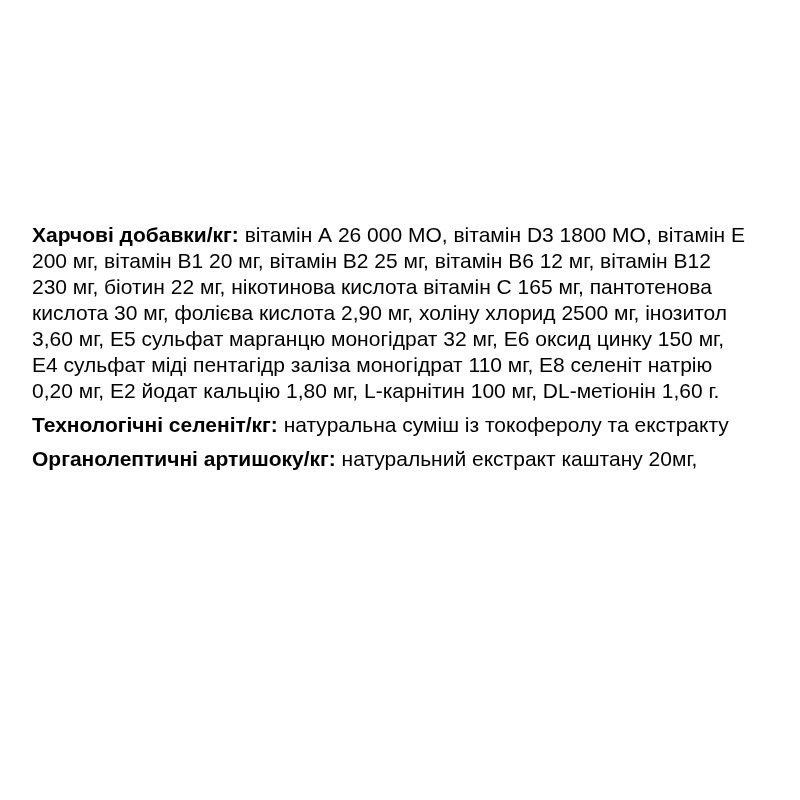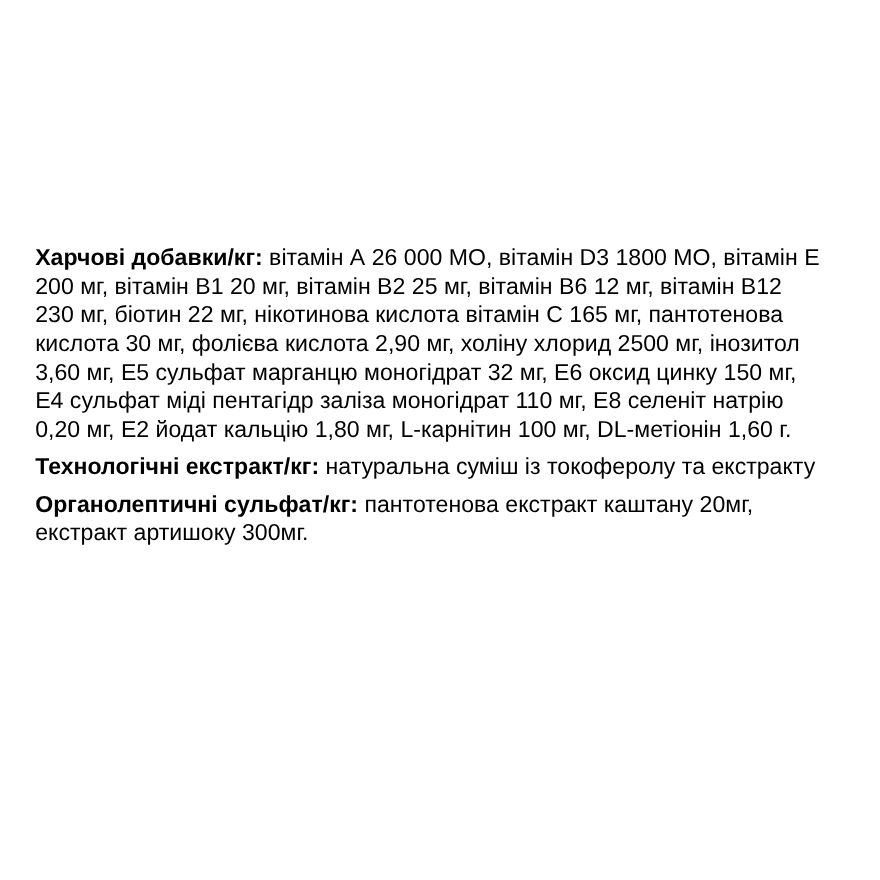--- a/index.html
+++ b/index.html
@@ -32,16 +32,16 @@
   .para strong {
     font-weight: bold;
   }
 </style>
 </head>
 <body>
 
 <div class="page">
   <div class="label-text-block">
       <p class="para"><strong>Харчові добавки/кг:</strong><span> вітамін А 26 000 МО, вітамін D3 1800 МО, вітамін Е</span><br><span>200 мг, вітамін В1 20 мг, вітамін В2 25 мг, вітамін В6 12 мг, вітамін В12</span><br><span>230 мг, біотин 22 мг, нікотинова кислота вітамін С 165 мг, пантотенова</span><br><span>кислота 30 мг, фолієва кислота 2,90 мг, холіну хлорид 2500 мг, інозитол</span><br><span>3,60 мг, Е5 сульфат марганцю моногідрат 32 мг, Е6 оксид цинку 150 мг,</span><br><span>Е4 сульфат міді пентагідр заліза моногідрат 110 мг, Е8 селеніт натрію</span><br><span>0,20 мг, Е2 йодат кальцію 1,80 мг, L-карнітин 100 мг, DL-метіонін 1,60 г.</span></p>
-      <p class="para"><strong>Технологічні екстракт/кг:</strong><span> натуральна суміш із токоферолу та екстракту</span><br></p>
-      <p class="para"><strong>Органолептичні сульфат/кг:</strong><span> пантотенова екстракт каштану 20мг,</span><br><span>екстракт артишоку 300мг.</span></p>
+      <p class="para"><strong>Технологічні селеніт/кг:</strong><span> натуральна суміш із токоферолу та екстракту</span><br></p>
+      <p class="para"><strong>Органолептичні артишоку/кг:</strong><span> натуральний екстракт каштану 20мг,</span><br></p>
     </div>
 </div>
 
 </body></html>

